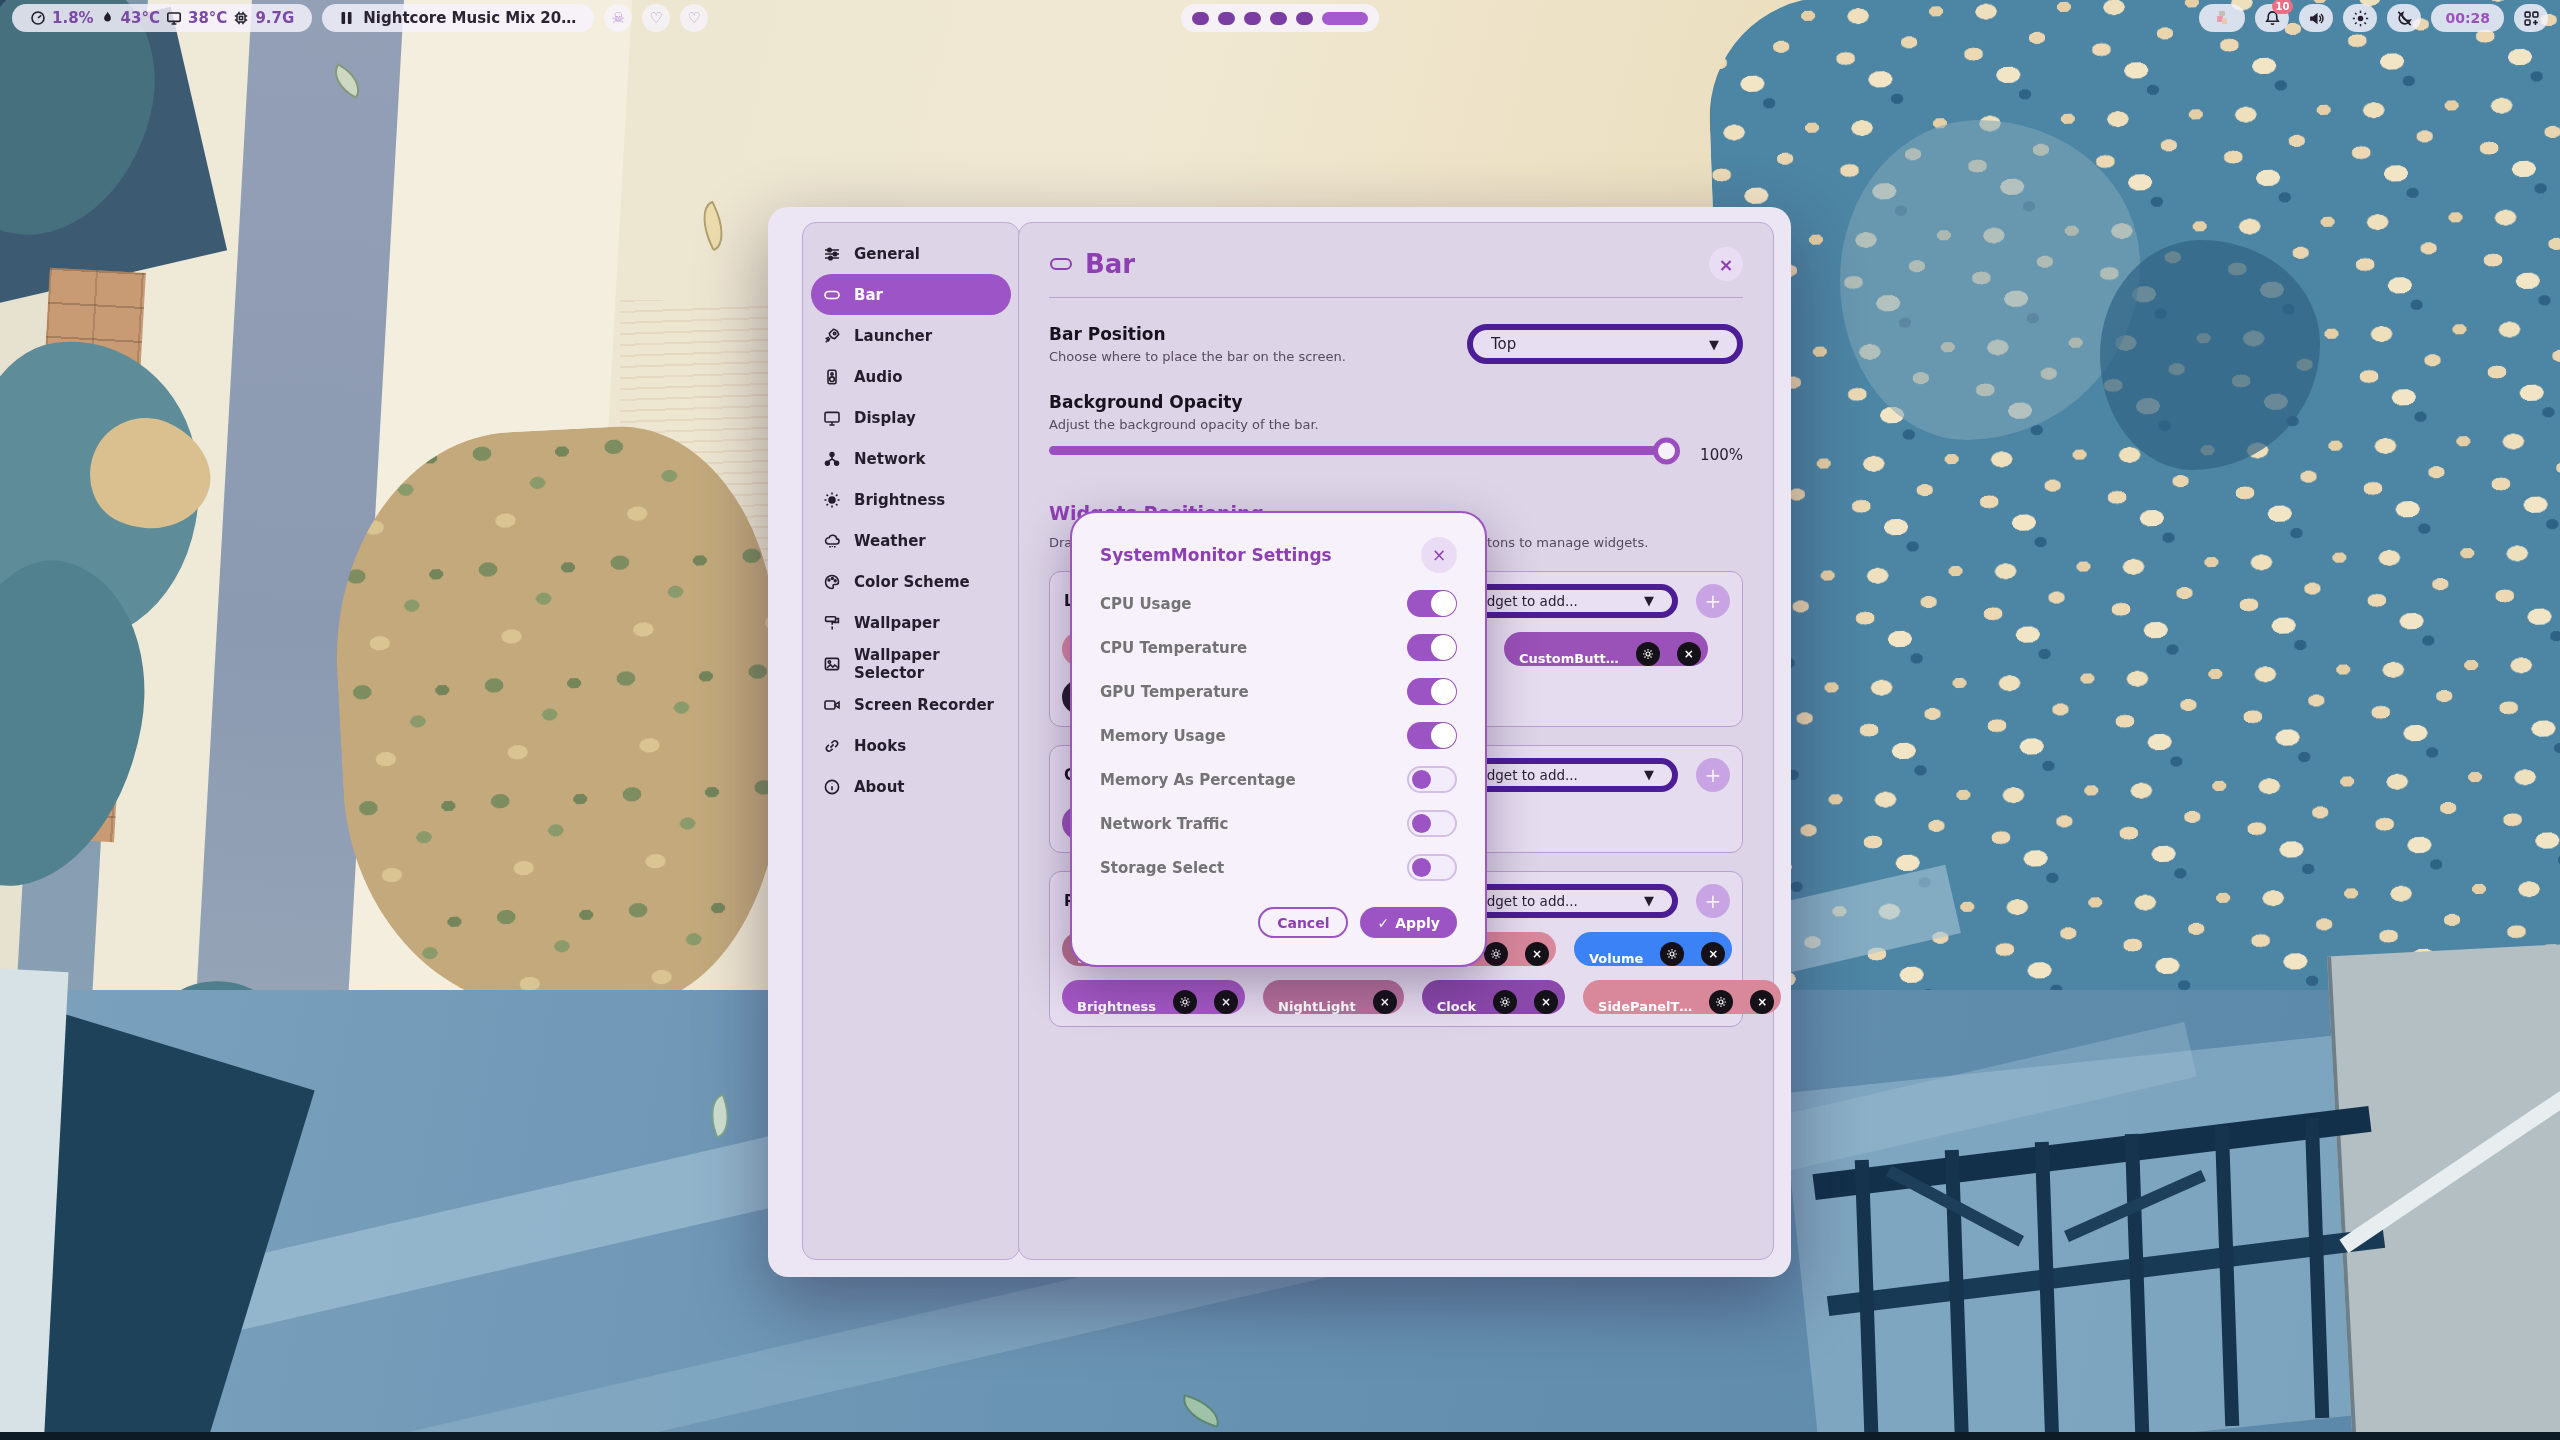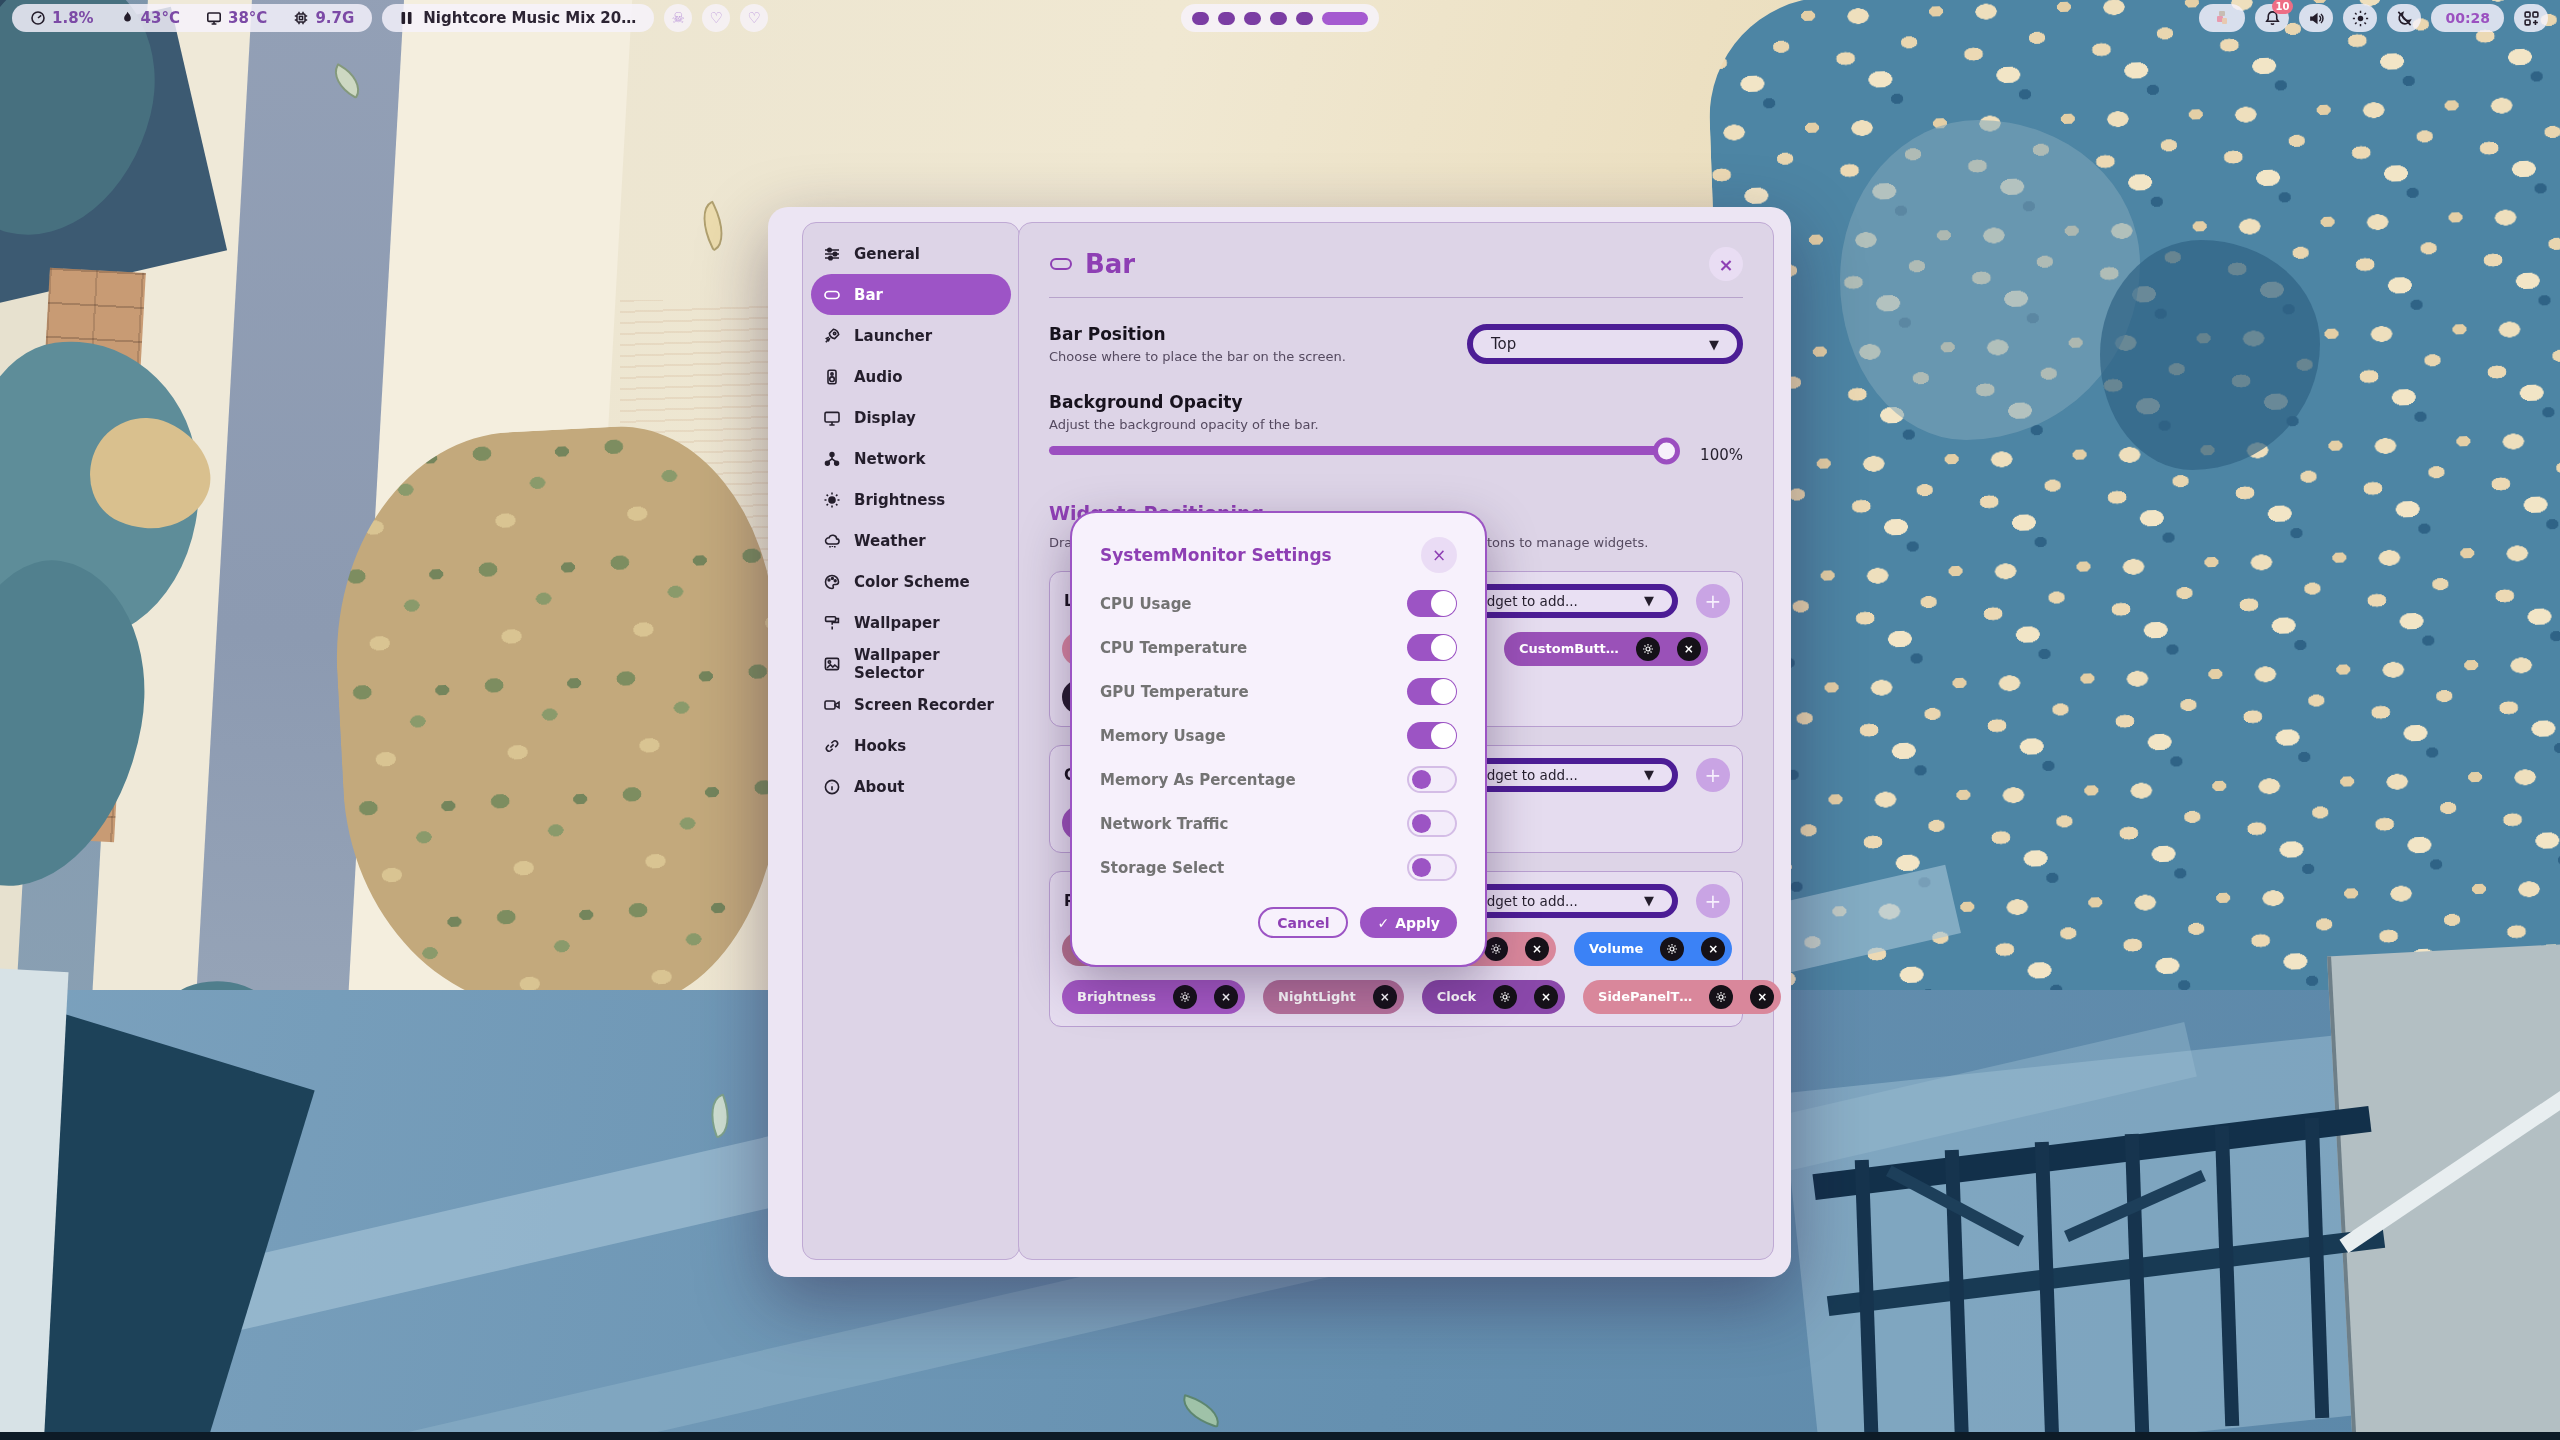--- a/index.html
+++ b/index.html
@@ -64,21 +64,21 @@
   .leaf{width:46px;height:22px;background:#ecdcae;border:2px solid #b0a06f;
     border-radius:4% 90% 8% 90%;}
   .bottomstrip{left:0;top:1432px;width:2560px;height:8px;background:#0d1b27;}
 
   
   .topbar{position:absolute;left:0;top:0;width:2560px;height:36px;z-index:30;
     display:flex;align-items:center;justify-content:space-between;padding:0 12px;}
   .pill{display:flex;align-items:center;height:28px;border-radius:15px;
     background:rgba(247,243,252,.82);color:#241d2b;}
   .tb-left,.tb-right{display:flex;align-items:center;gap:10px;}
-  .stats{gap:26px;padding:0 18px;font-size:15px;font-weight:600;color:#7c4aa6;}
+  .stats{gap:6px;padding:0 18px;font-size:15px;font-weight:600;color:#7c4aa6;}
   .stat{display:flex;align-items:center;gap:6px;}
   .stat svg{color:#241d2b;}
   .media{gap:10px;padding:0 18px;font-size:15px;font-weight:600;color:#2c2433;}
   .cbtn{width:28px;height:28px;border-radius:50%;background:rgba(247,243,252,.75);
     display:flex;align-items:center;justify-content:center;color:#c2a0dc;font-size:15px;}
   .tb-center{position:absolute;left:50%;top:4px;transform:translateX(-50%);}
   .workspaces{gap:9px;padding:0 11px;}
   .ws-dot{width:17px;height:13px;border-radius:7px;background:#7b3da3;}
   .ws-active{width:46px;height:13px;border-radius:7px;background:#a55ad0;}
   .icon-pill{width:34px;justify-content:center;position:relative;color:#241d2b;}
@@ -120,21 +120,21 @@
   .widgets-title{font-size:19px;font-weight:700;color:#8e3fb4;margin-top:38px;}
   .widgets-desc{font-size:13px;color:#554a60;margin-top:10px;width:680px;line-height:1.45;}
   .wrow{background:#e5dcef;border:1px solid #b99fd1;border-radius:12px;padding:12px;margin-top:18px;}
   .wrow-head{display:flex;align-items:center;}
   .wrow-label{font-size:15px;font-weight:700;color:#17121d;padding-left:2px;}
   .wrow .select{width:276px;height:34px;border-radius:17px;font-size:13.5px;margin-left:auto;
     background:#e9e0f3;}
   .plus{width:34px;height:34px;border-radius:50%;background:#c9a4e4;color:#f6effd;font-size:20px;
     display:flex;align-items:center;justify-content:center;margin-left:18px;cursor:pointer;}
   .chips{display:flex;gap:18px;margin-top:14px;}
-  .chip{display:flex;align-items:center;gap:17px;height:34px;border-radius:17px;
+  .chip{display:flex;align-items:flex-end;gap:17px;height:34px;border-radius:17px;
     padding:0 7px 0 15px;color:#fff;font-size:13px;font-weight:600;white-space:nowrap;}
   .chip .cbtn2{width:24px;height:24px;border-radius:50%;background:#151118;color:#fff;
     display:flex;align-items:center;justify-content:center;font-size:12px;cursor:pointer;}
   .chip.partial{padding:0;}
   
   .dialog{position:absolute;left:1070px;top:511px;width:417px;height:456px;z-index:20;
     background:#f7f1fc;border:2px solid #9c54c4;border-radius:26px;
     box-shadow:0 18px 50px rgba(40,15,60,.35);padding:24px 28px;}
   .dlg-head{display:flex;align-items:center;}
   .dlg-title{font-size:17px;font-weight:700;color:#8e3fb4;}

